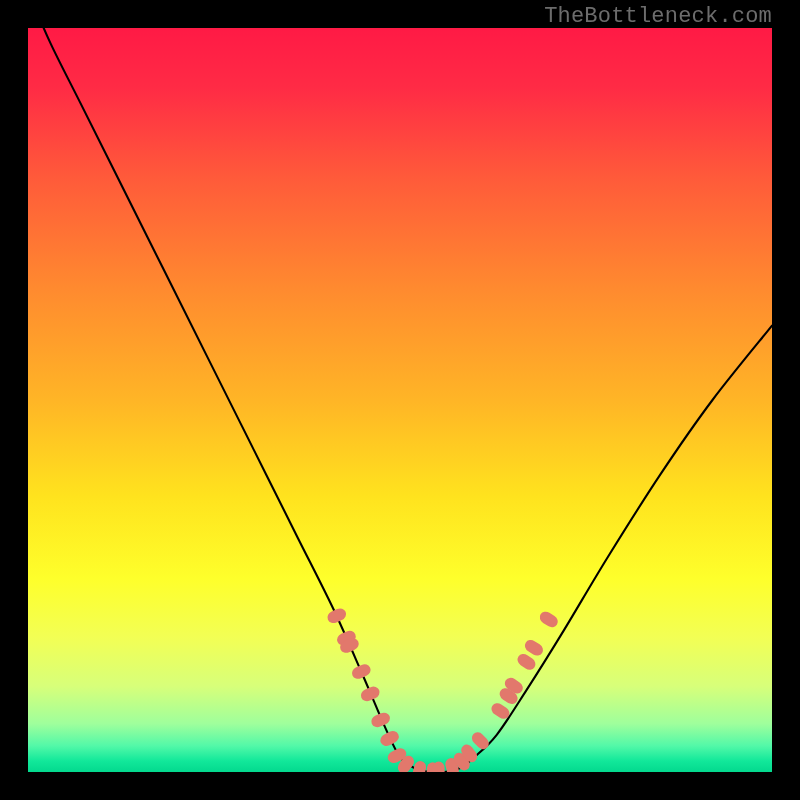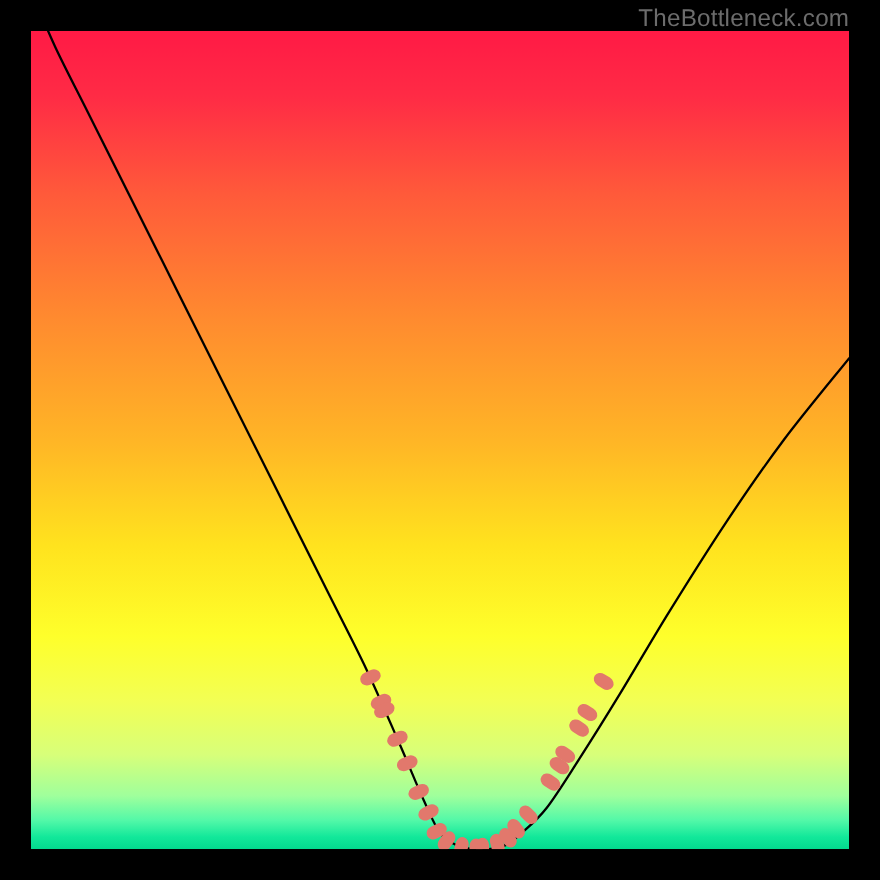--- a/index.html
+++ b/index.html
@@ -8,20 +8,21 @@
     width: 800px;
     height: 800px;
     overflow: hidden;
     font-family: Arial, Helvetica, sans-serif;
   }
   .frame {
     width: 800px;
     height: 800px;
     background: #000;
     position: relative;
+    font-family: Liberation Mono, monospace;
   }
   .plot {
     position: absolute;
     left: 28px;
     top: 28px;
     width: 744px;
     height: 744px;
     overflow: hidden;
   }
   .gradient {

